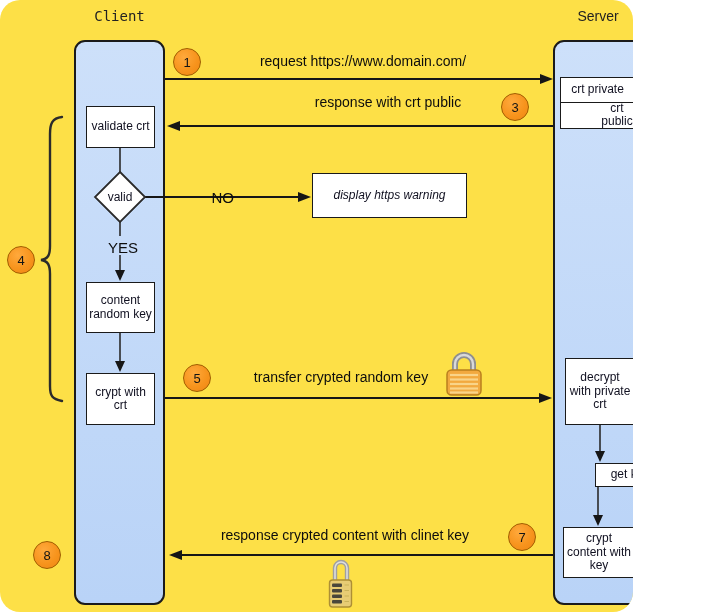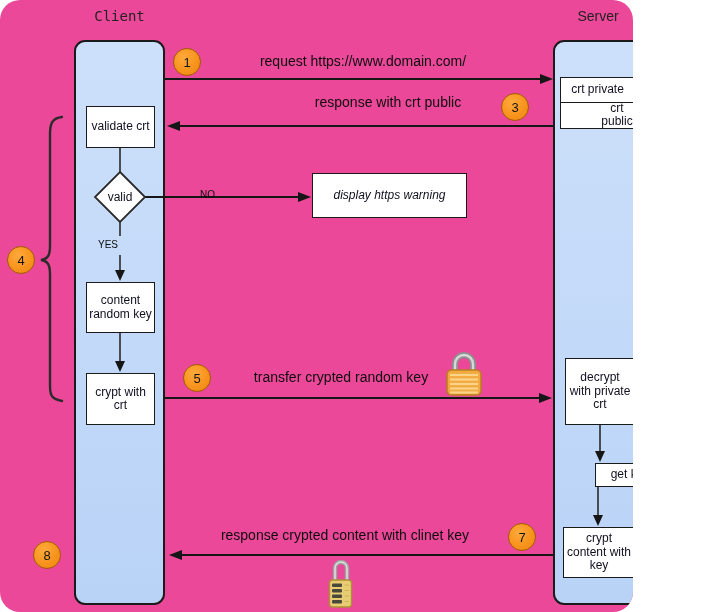--- a/index.html
+++ b/index.html
@@ -1,17 +1,17 @@
 <!DOCTYPE html>
 <html><head>
 <meta charset="utf-8">
 <style>
   html,body{margin:0;padding:0;background:#ffffff;}
   #stage{
-    position:relative;width:633px;height:612px;background:#ec4899;
+    position:relative;width:633px;height:612px;background:#fde047;
     font-family:"Liberation Sans", sans-serif;color:#111;overflow:hidden;border-radius:20px;
   }
   .lane{
     position:absolute;width:91px;height:565px;top:40px;
     background:linear-gradient(180deg,#cde0fa 0%,#b9d3f7 100%);
     border:2px solid #1b1b1b;border-radius:11px;box-sizing:border-box;z-index:1;
   }
   .lane-title{
     position:absolute;top:7px;height:18px;line-height:18px;font-size:14px;
     text-align:center;color:#222;z-index:5;
@@ -21,21 +21,21 @@
   .box{
     position:absolute;background:#ffffff;border:1.5px solid #1a1a1a;
     box-sizing:border-box;display:flex;align-items:center;justify-content:center;
     text-align:center;font-size:12px;line-height:13.5px;color:#101020;z-index:3;
     padding:1px 2px;
   }
   .msg{
     position:absolute;font-size:14px;color:#0d0d0d;text-align:center;z-index:4;
     white-space:nowrap;
   }
-  .cond-label{position:absolute;font-size:10px;color:#0d0d0d;z-index:4;text-align:left;}
+  .cond-label{position:absolute;font-size:15px;color:#0d0d0d;z-index:4;text-align:right;}
   .diamond-label{
     position:absolute;left:95px;top:190px;width:50px;font-size:12px;color:#101020;
     text-align:center;z-index:3;
   }
   .step{
     position:absolute;width:28px;height:28px;border-radius:50%;
     background:radial-gradient(circle at 38% 32%,#ffa93c 0%,#f7941d 55%,#ef8512 100%);
     border:1.5px solid #a05c00;box-sizing:border-box;z-index:5;
     display:flex;align-items:center;justify-content:center;
     font-size:13px;color:#141414;

